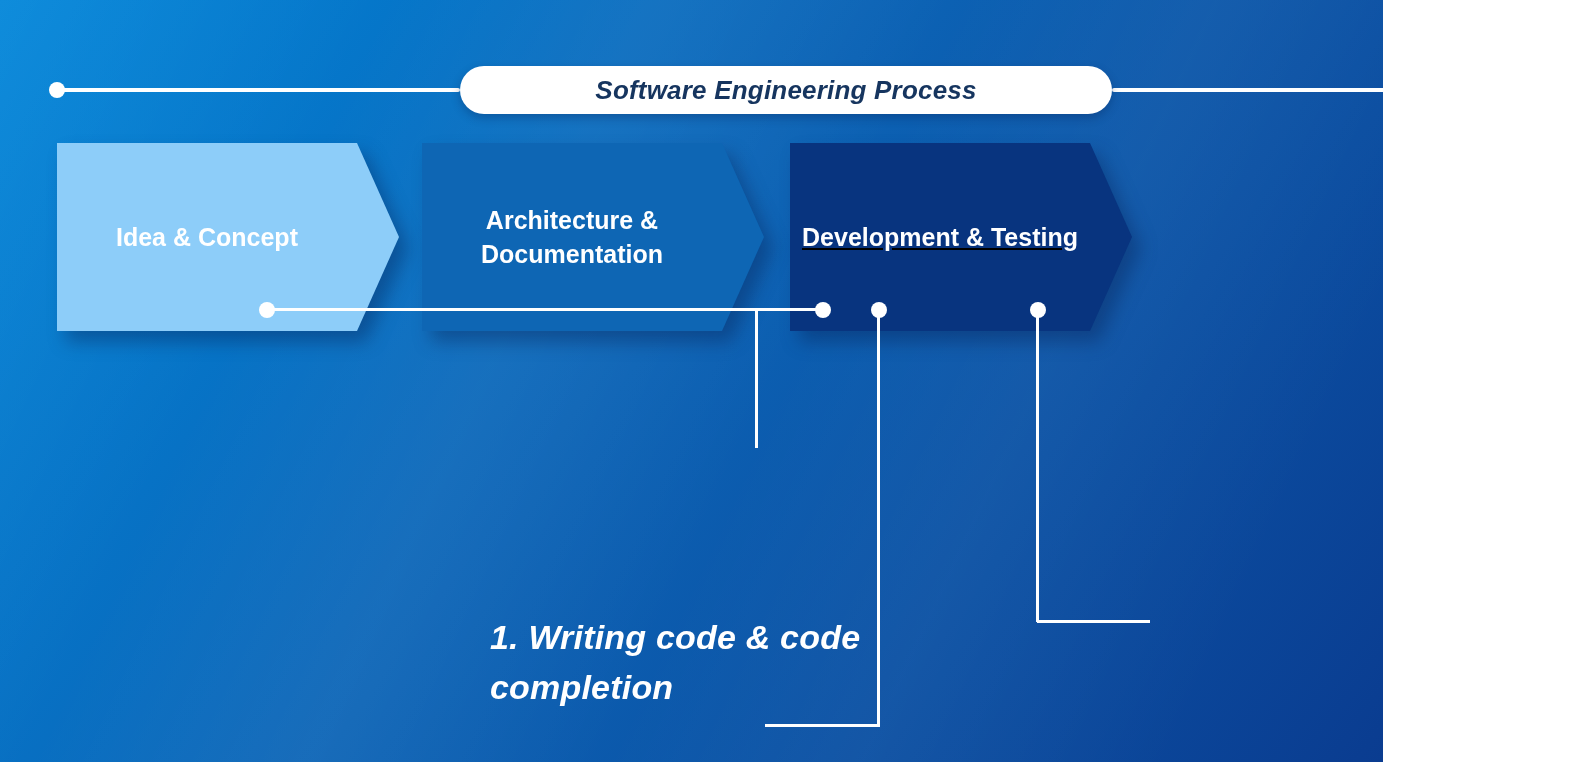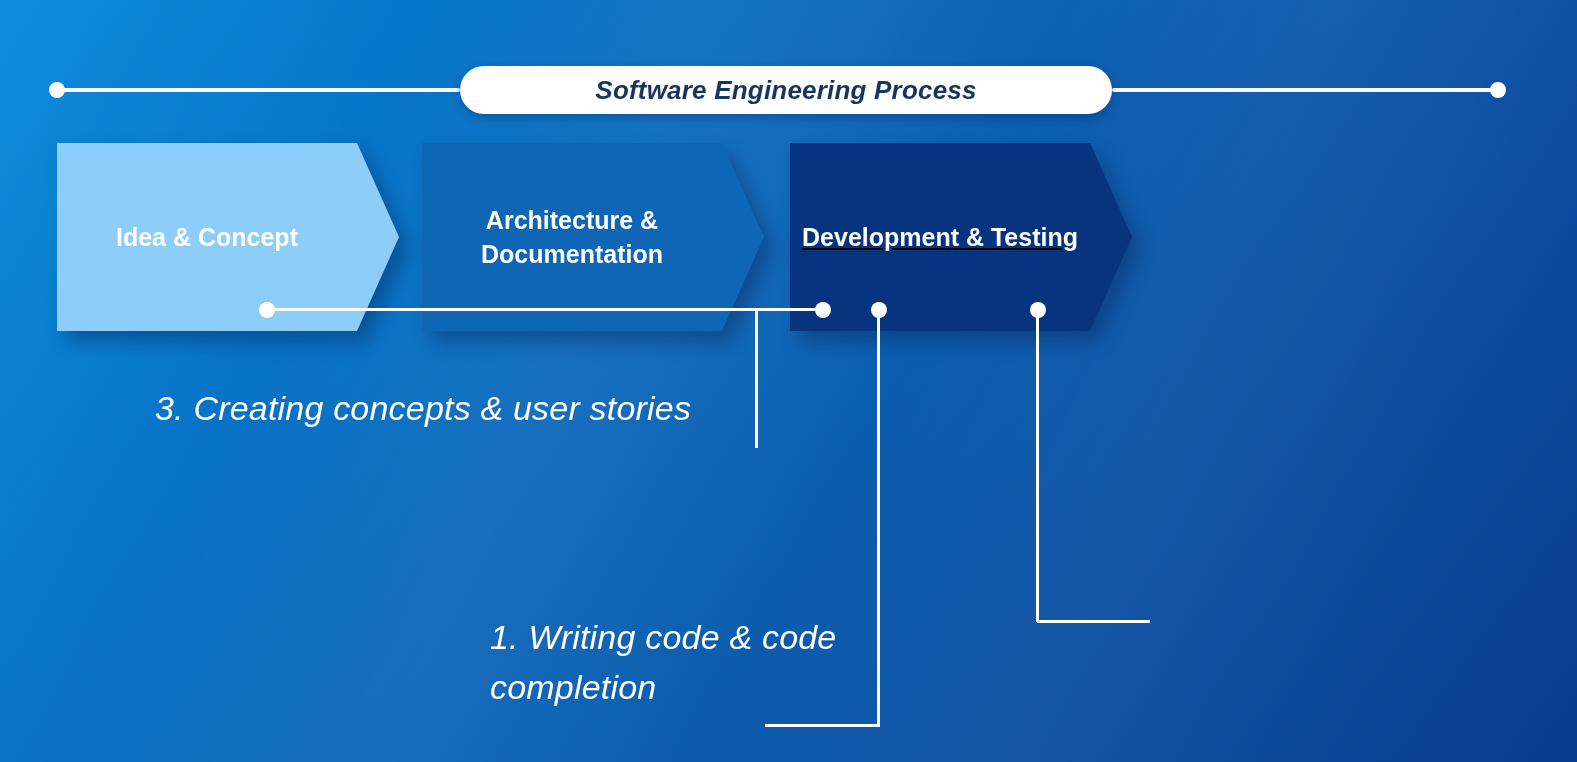--- a/index.html
+++ b/index.html
@@ -1,20 +1,20 @@
 <!DOCTYPE html>
 <html><head>
 <meta charset="utf-8">
 <style>
   html, body { margin: 0; padding: 0; }
   body { font-family: "Liberation Sans", sans-serif; }
 
   #stage {
     position: relative;
-    width: 1577px;
+    width: 1383px;
     height: 762px;
     overflow: hidden;
     background: linear-gradient(126deg, #0085d9 0%, #0c64b6 45%, #0a3c90 100%);
   }
   
   #stage::before {
     content: "";
     position: absolute;
     inset: 0;
     background:
@@ -145,17 +145,16 @@
   <div class="leader" style="left:755px; top:310px; width:3px; height:138px;"></div>
 
   <div class="dot z" style="left:871px; top:302px;"></div>
   <div class="leader" style="left:877px; top:310px; width:3px; height:417px;"></div>
   <div class="leader" style="left:765px; top:724px; width:114px; height:3px;"></div>
 
   <div class="dot z" style="left:1030px; top:302px;"></div>
   <div class="leader" style="left:1036px; top:310px; width:3px; height:312px;"></div>
   <div class="leader" style="left:1037px; top:620px; width:113px; height:3px;"></div>
 
-  <div class="note" style="left:155px; top:383px;">3. Creating concepts &amp; user stories</div>
-  <div class="note" style="left:490px; top:612px;">1. Writing code &amp; code
+  <div class="note" style="left:490px; top:612px;font-weight:bold;">1. Writing code &amp; code
 completion</div>
 
 </div>
 
 </body></html>

